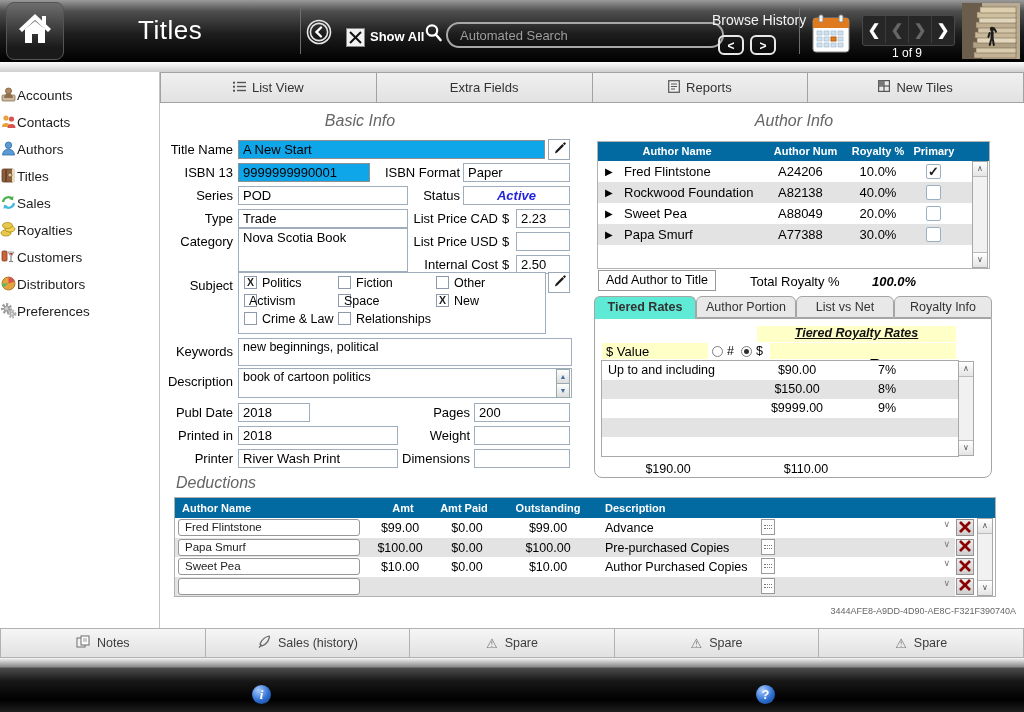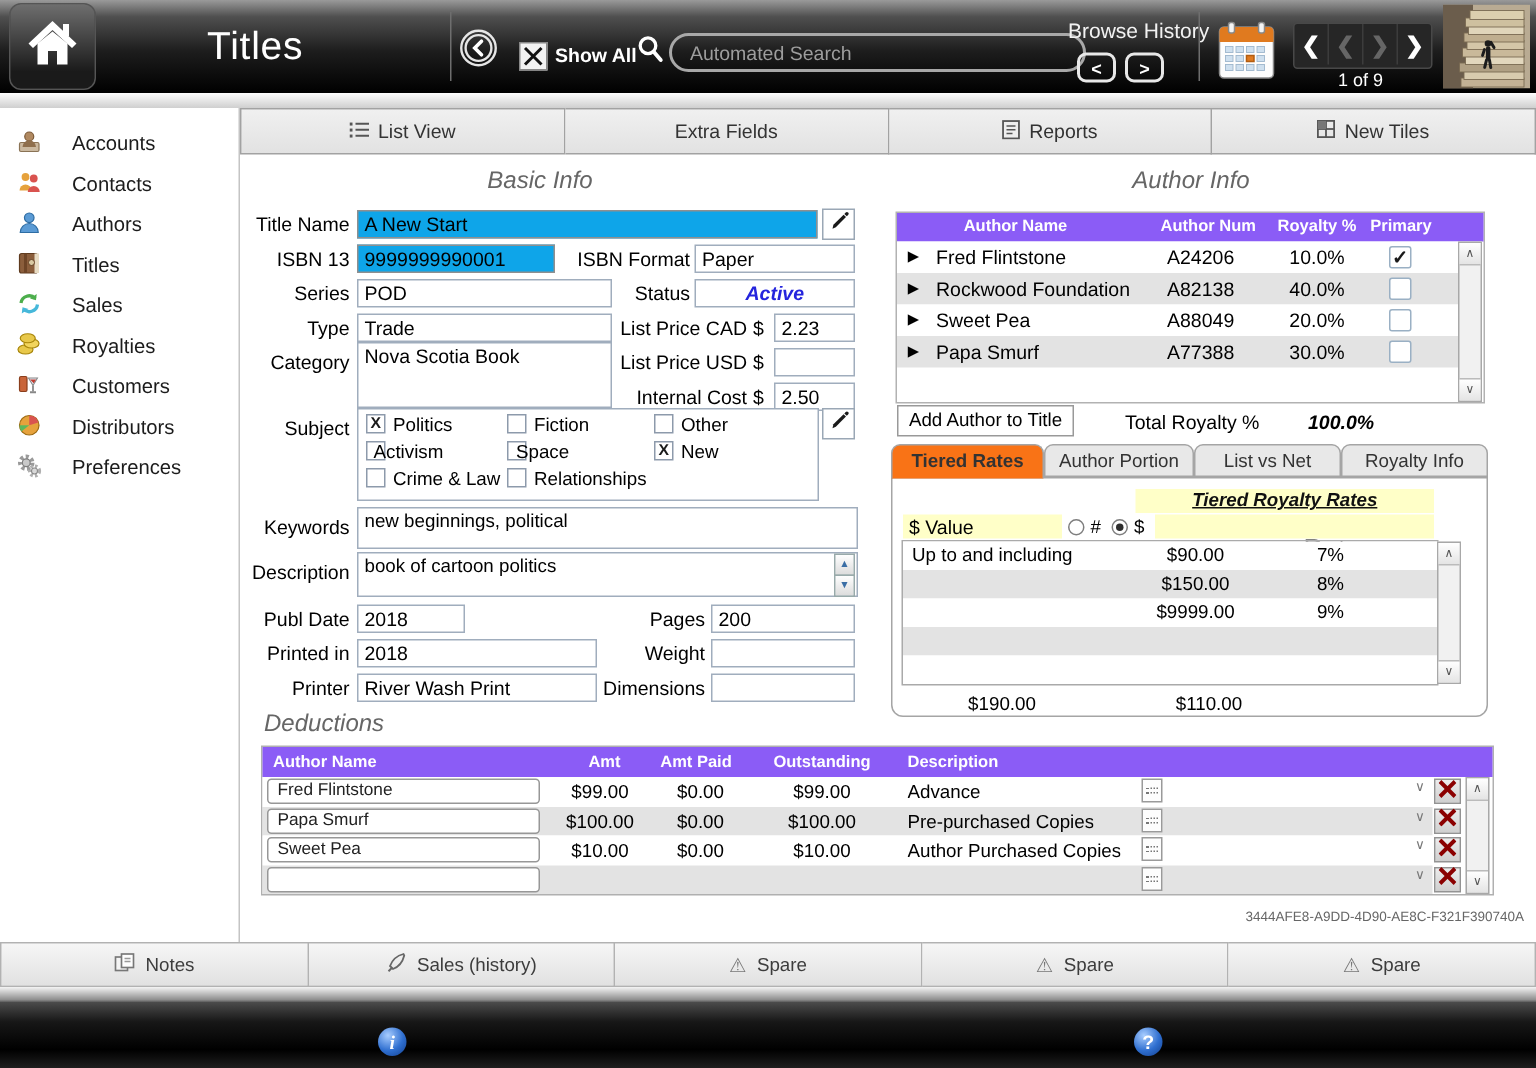--- a/index.html
+++ b/index.html
@@ -35,38 +35,38 @@
   .topstrip{position:absolute;left:0;top:62px;width:1024px;height:10px;
        background:linear-gradient(180deg,#fdfdfd,#cfcfcf)}
   .tabbar{position:absolute;left:160px;top:72px;width:864px;height:31px;display:flex}
   .mtab{flex:1;border:1px solid #a2a2a2;border-left:none;background:linear-gradient(#f0f0f0,#e2e2e2);
        display:flex;align-items:center;justify-content:center;gap:6px;font-size:13px;color:#333;box-sizing:border-box}
   .mtab:first-child{border-left:1px solid #a2a2a2}
 
   
   .sidebar{position:absolute;left:0;top:72px;width:160px;height:556px;background:#fff;
        border-right:1px solid #c4c4c4;box-sizing:border-box;padding-top:10px}
-  .side-item{display:flex;align-items:center;height:27px;padding-left:11px;gap:20px;font-size:13.5px;color:#1c1c1c;cursor:default}
+  .side-item{display:flex;align-items:center;height:27px;padding-left:0;gap:0;font-size:13.5px;color:#1c1c1c;cursor:default}
 
   
   .sec-title{position:absolute;font-style:italic;font-size:16px;color:#666}
   .lbl{position:absolute;height:19px;line-height:19px;font-size:13px;color:#000;text-align:right;white-space:nowrap}
   .fld{position:absolute;height:19px;border:1px solid #a0adbd;background:#fff;font-size:13px;line-height:17px;
        padding:0 4px;box-sizing:border-box;color:#000;overflow:hidden;white-space:nowrap}
   .fld.gray{background:#0ea5e9;border-color:#8f8f8f}
   .editbtn{position:absolute;width:22px;height:21px;background:#fff;border:1px solid #9aa7b5;box-sizing:border-box;
        display:flex;align-items:center;justify-content:center}
   .cb{position:absolute;width:13px;height:13px;background:#fff;border:1px solid #8d9aab;box-sizing:border-box;
        text-align:center;font-size:10.5px;font-weight:bold;color:#1a1a1a;line-height:11px}
   .cb-lbl{position:absolute;font-size:12.5px;color:#000;white-space:nowrap}
   .spin{position:absolute;width:14px;height:15px;background:linear-gradient(#fefefe,#dcdcdc);border:1px solid #9aa;
        box-sizing:border-box;text-align:center;font-size:7px;color:#3a6ea5;line-height:13px}
 
   
-  .thead{position:absolute;background:#8b5cf6;color:#fff;font-weight:bold}
+  .thead{position:absolute;background:#0369a1;color:#fff;font-weight:bold}
   .hcell{position:absolute;font-size:11px;line-height:20px;text-align:center;white-space:nowrap}
   .trow{position:absolute;background:#fff}
   .trow.alt{background:#e3e3e3}
   .tcell{position:absolute;font-size:12.5px;line-height:20px;color:#000;white-space:nowrap;overflow:hidden}
   .sbar{position:absolute;width:16px;background:#f1f1f1;border:1px solid #a8a8a8;box-sizing:border-box}
   .sbt{position:absolute;left:0;right:0;height:14px;background:linear-gradient(#fff,#e4e4e4);
        text-align:center;font-size:8px;color:#555;line-height:14px;border-bottom:1px solid #bbb}
   .sbb{position:absolute;left:0;right:0;bottom:0;height:14px;background:linear-gradient(#fff,#e4e4e4);
        text-align:center;font-size:8px;color:#555;line-height:14px;border-top:1px solid #bbb}
   .pcheck{position:absolute;width:15px;height:15px;background:#fff;border:1px solid #9ab0c4;border-radius:2px;
@@ -76,21 +76,21 @@
   .dd-ch{position:absolute;right:5px;top:1px;font-size:9px;color:#777}
   .dotsbtn{position:absolute;width:14px;height:16px;background:#fdfdfd;border:1px solid #9a9a9a;box-sizing:border-box;
        display:flex;flex-direction:column;align-items:center;justify-content:center;gap:2px}
   .dotrow{width:8px;border-top:1px dotted #777}
   .xbtn{position:absolute;width:18px;height:17px;background:linear-gradient(#ececec,#cfcfcf);border:1px solid #939393;
        box-sizing:border-box;display:flex;align-items:center;justify-content:center}
 
   
   .rtab{position:absolute;top:0;height:22px;background:#e8e8e8;border:1px solid #a5a5a5;border-radius:6px 6px 0 0;
        box-sizing:border-box;text-align:center;font-size:12.5px;line-height:20px;color:#333}
-  .rtab.active{background:#f97316;font-weight:bold;height:23px;z-index:3;border-bottom:none}
+  .rtab.active{background:#5eead4;font-weight:bold;height:23px;z-index:3;border-bottom:none}
   .yellow{position:absolute;background:#ffffc8}
   .radio{position:absolute;width:11px;height:11px;border:1px solid #7e7e7e;border-radius:50%;background:#fff;box-sizing:border-box}
   .radio.on::after{content:"";position:absolute;left:2px;top:2px;width:5px;height:5px;border-radius:50%;background:#2e2e2e}
 
   
   .uuid{position:absolute;right:8px;top:606px;font-size:9px;color:#666}
   .btnrow{position:absolute;left:0;top:628px;width:1024px;height:30px;display:flex}
   .bbtn{flex:1;border:1px solid #b2b2b2;border-left:none;background:linear-gradient(#f6f6f6,#e1e1e1);
        display:flex;align-items:center;justify-content:center;gap:7px;font-size:12.5px;color:#3c3c3c;box-sizing:border-box}
   .bbtn:first-child{border-left:1px solid #b2b2b2}

